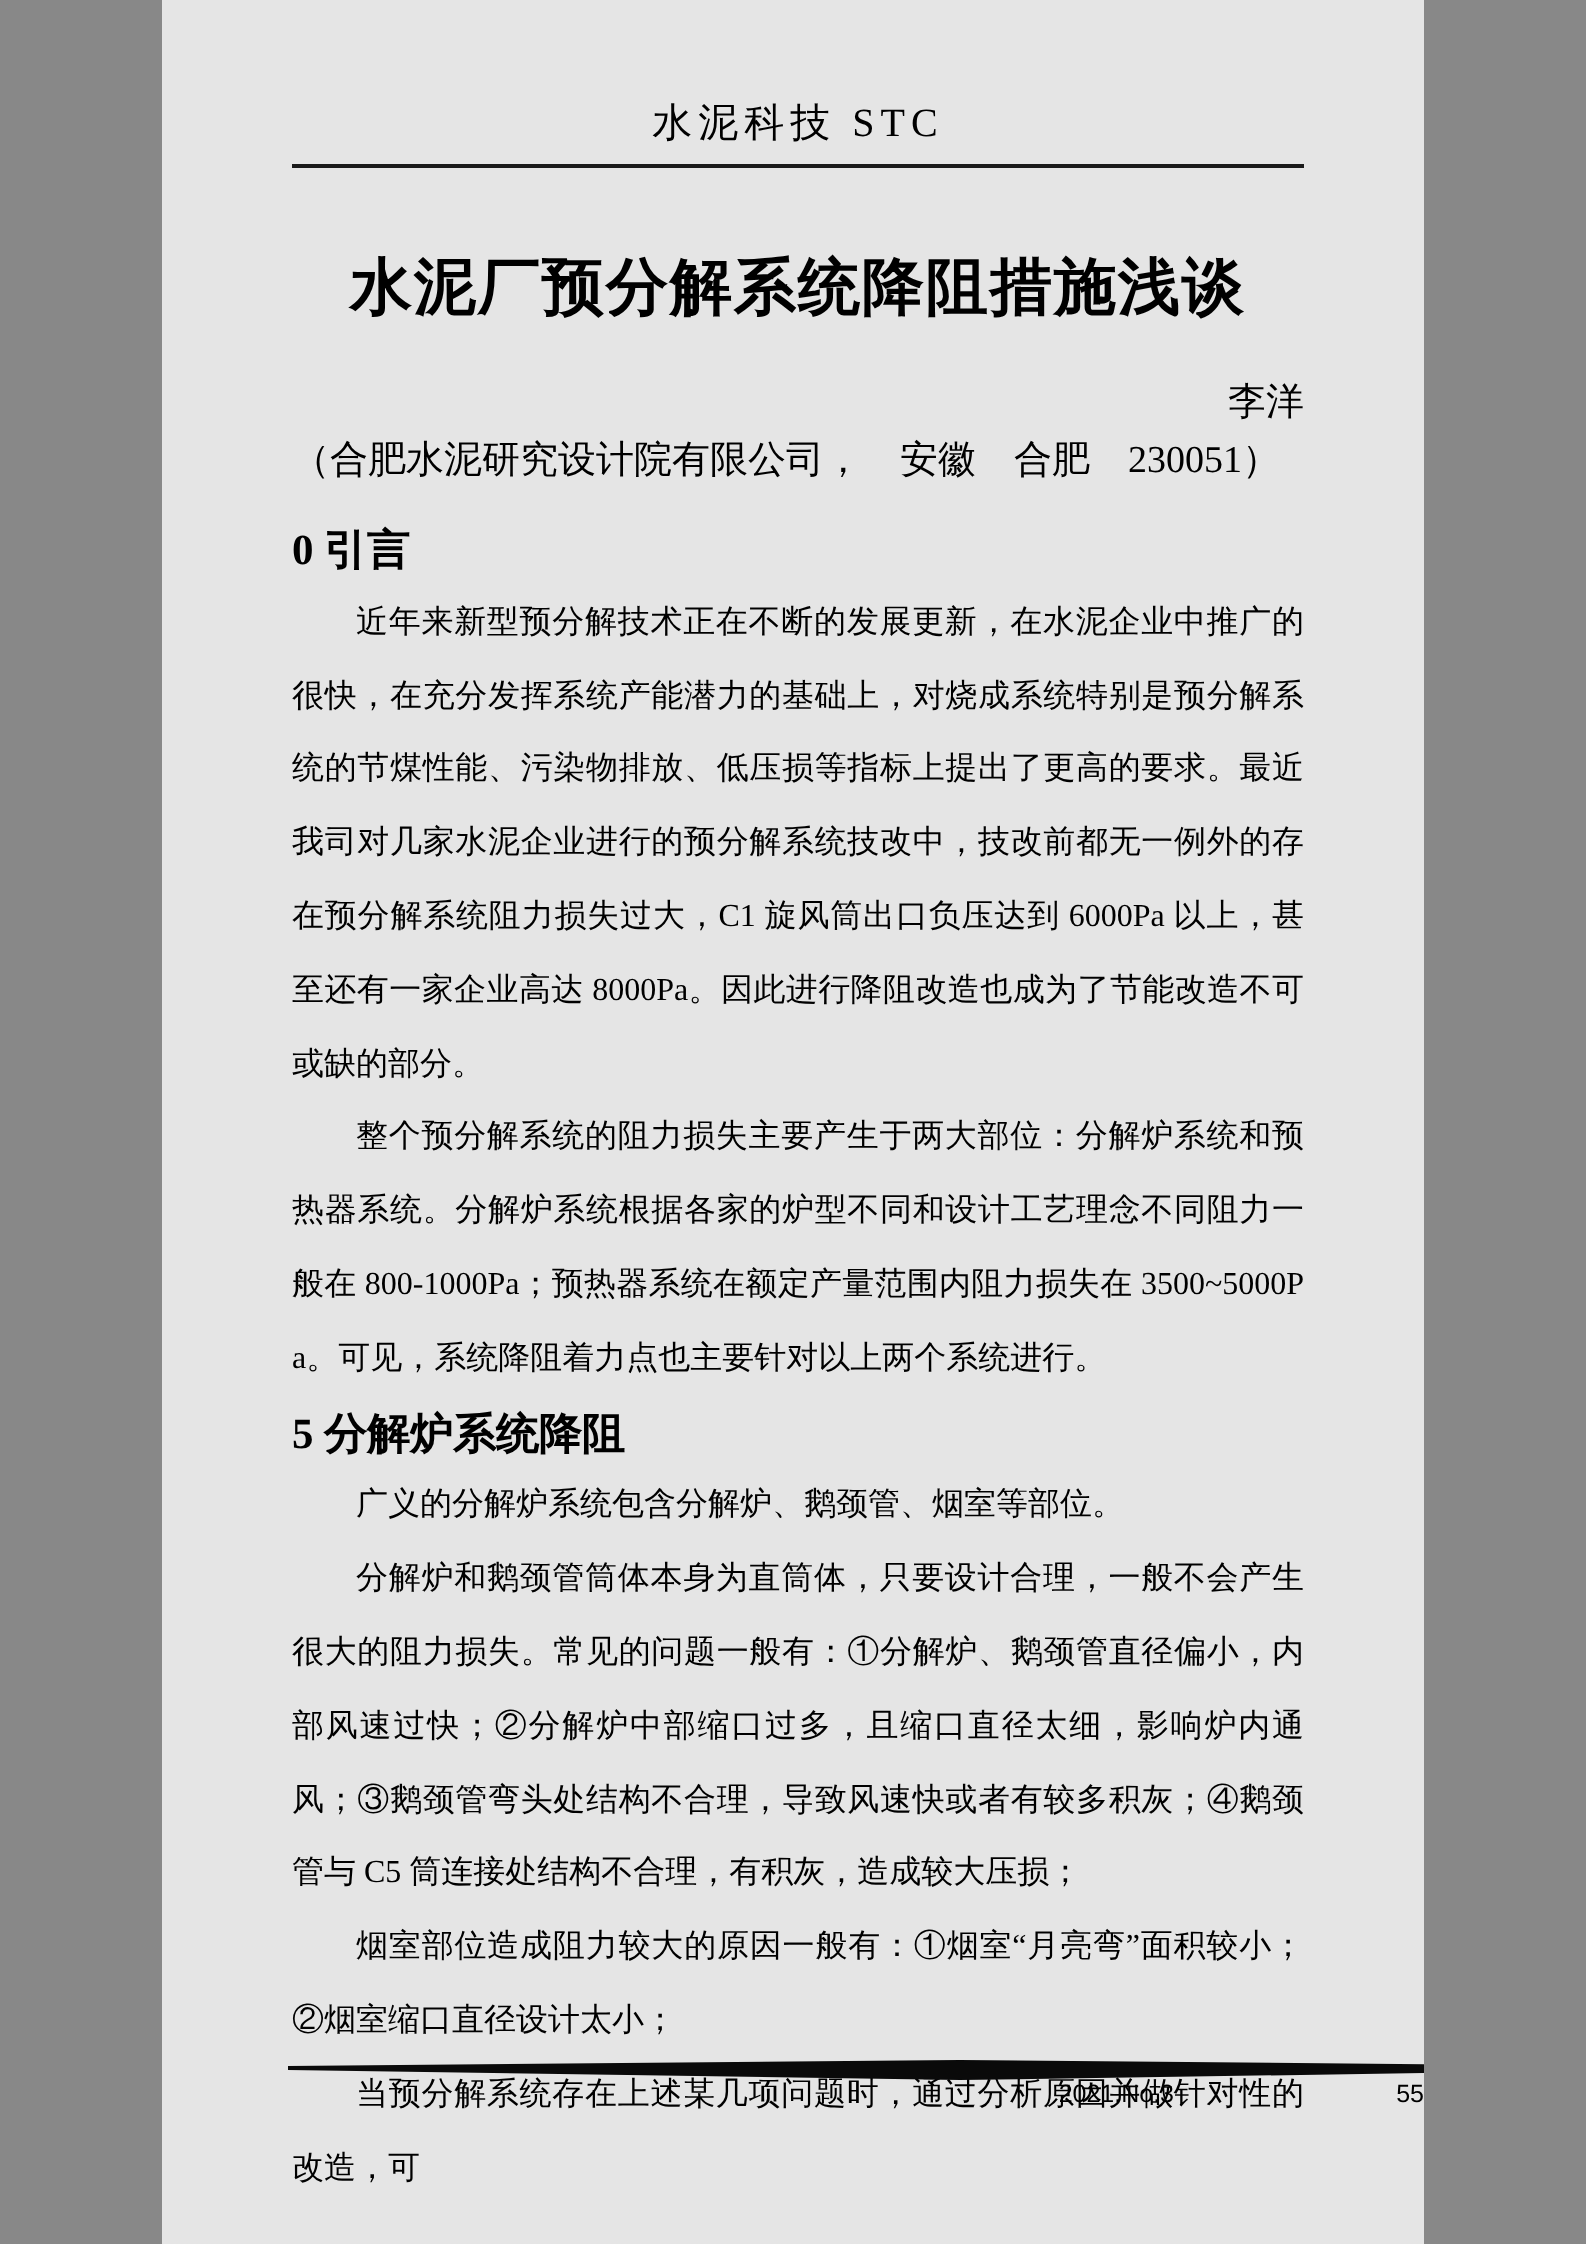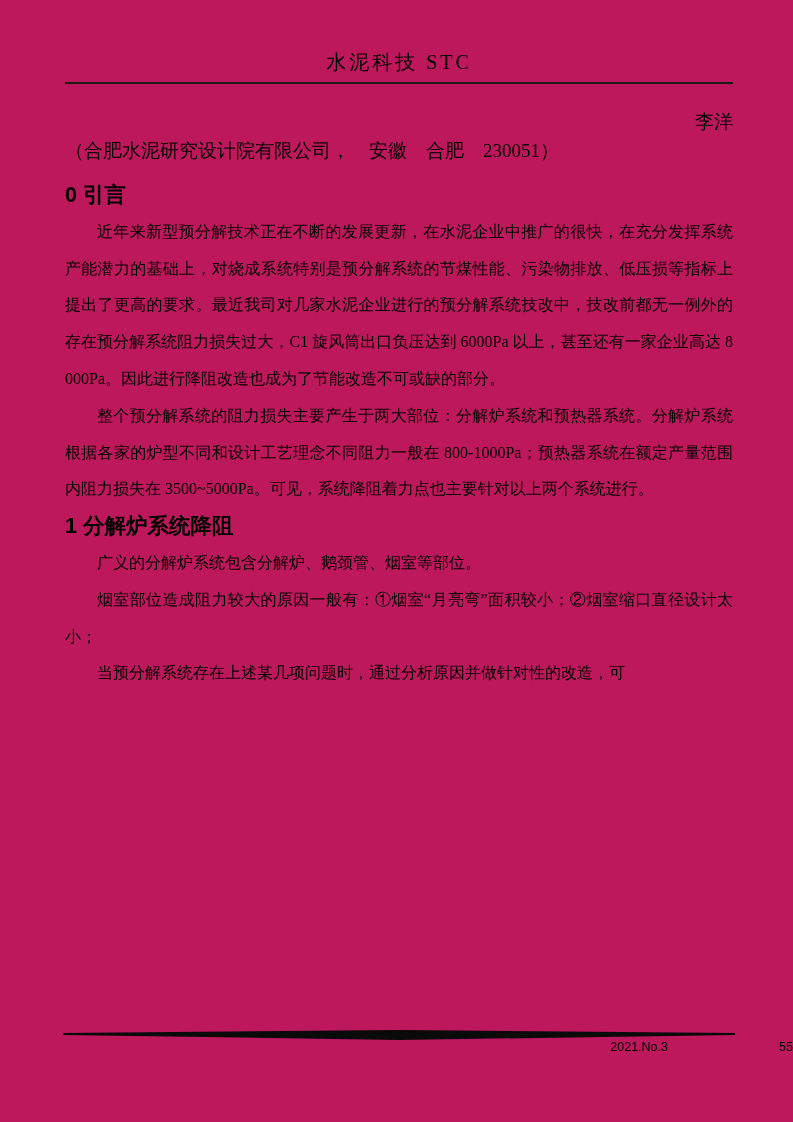--- a/index.html
+++ b/index.html
@@ -2,24 +2,24 @@
 <html><head>
 <meta charset="utf-8">
 <style>
   html, body {
     margin: 0;
     padding: 0;
     background: #888;
   }
   .page {
     position: relative;
-    width: 793px;
+    width: 631px;
     height: 1122px;
     margin: 0 auto;
-    background: #be185d;
+    background: #e5e5e5;
     color: #000;
     overflow: hidden;
     font-family: "Liberation Serif", "DejaVu Serif", serif;
   }
   .content {
     padding: 0 60px 0 65px; 
   }
   
   .masthead {
     margin-top: 50px;
@@ -57,21 +57,21 @@
     line-height: 26px;
   }
   
   .body-text {
     margin-top: 13px;
   }
   .section-heading {
     font-size: 21.5px;
     font-weight: bold;
     line-height: 36.8px;
-    font-family: Liberation Sans, sans-serif;
+    font-family: Liberation Serif, serif;
     margin: 0;
   }
   .para {
     font-size: 16px;
     line-height: 36.8px;
     text-align: justify;
     text-indent: 2em;
     margin: 0;
     word-break: break-all;
   }
@@ -105,37 +105,39 @@
 </head>
 <body>
 
 <div class="page">
   <div class="content">
 
     <div class="masthead">水泥科技 STC</div>
 
     <div class="head-rule"></div>
 
+    <div class="article-title">水泥厂预分解系统降阻措施浅谈</div>
 
     <div class="article-author">李洋</div>
 
     <div class="article-affiliation">（合肥水泥研究设计院有限公司，　安徽　合肥　230051）</div>
 
     <div class="body-text">
 
       <h2 class="section-heading">0 引言</h2>
 
       <p class="para">近年来新型预分解技术正在不断的发展更新，在水泥企业中推广的很快，在充分发挥系统产能潜力的基础上，对烧成系统特别是预分解系统的节煤性能、污染物排放、低压损等指标上提出了更高的要求。最近我司对几家水泥企业进行的预分解系统技改中，技改前都无一例外的存在预分解系统阻力损失过大，C1 旋风筒出口负压达到 6000Pa 以上，甚至还有一家企业高达 8000Pa。因此进行降阻改造也成为了节能改造不可或缺的部分。</p>
 
       <p class="para">整个预分解系统的阻力损失主要产生于两大部位：分解炉系统和预热器系统。分解炉系统根据各家的炉型不同和设计工艺理念不同阻力一般在 800-1000Pa；预热器系统在额定产量范围内阻力损失在 3500~5000Pa。可见，系统降阻着力点也主要针对以上两个系统进行。</p>
 
-      <h2 class="section-heading">1 分解炉系统降阻</h2>
+      <h2 class="section-heading">5 分解炉系统降阻</h2>
 
       <p class="para">广义的分解炉系统包含分解炉、鹅颈管、烟室等部位。</p>
 
+      <p class="para">分解炉和鹅颈管筒体本身为直筒体，只要设计合理，一般不会产生很大的阻力损失。常见的问题一般有：①分解炉、鹅颈管直径偏小，内部风速过快；②分解炉中部缩口过多，且缩口直径太细，影响炉内通风；③鹅颈管弯头处结构不合理，导致风速快或者有较多积灰；④鹅颈管与 C5 筒连接处结构不合理，有积灰，造成较大压损；</p>
 
       <p class="para">烟室部位造成阻力较大的原因一般有：①烟室“月亮弯”面积较小；②烟室缩口直径设计太小；</p>
 
       <p class="para">当预分解系统存在上述某几项问题时，通过分析原因并做针对性的改造，可</p>
 
     </div>
   </div>
 
   <svg class="footer-bar" viewBox="0 0 672 10" preserveAspectRatio="none" xmlns="http://www.w3.org/2000/svg">
     <polygon points="0,3 336,0 672,3 672,5 336,10 0,5" fill="#0a0a0a"></polygon>

